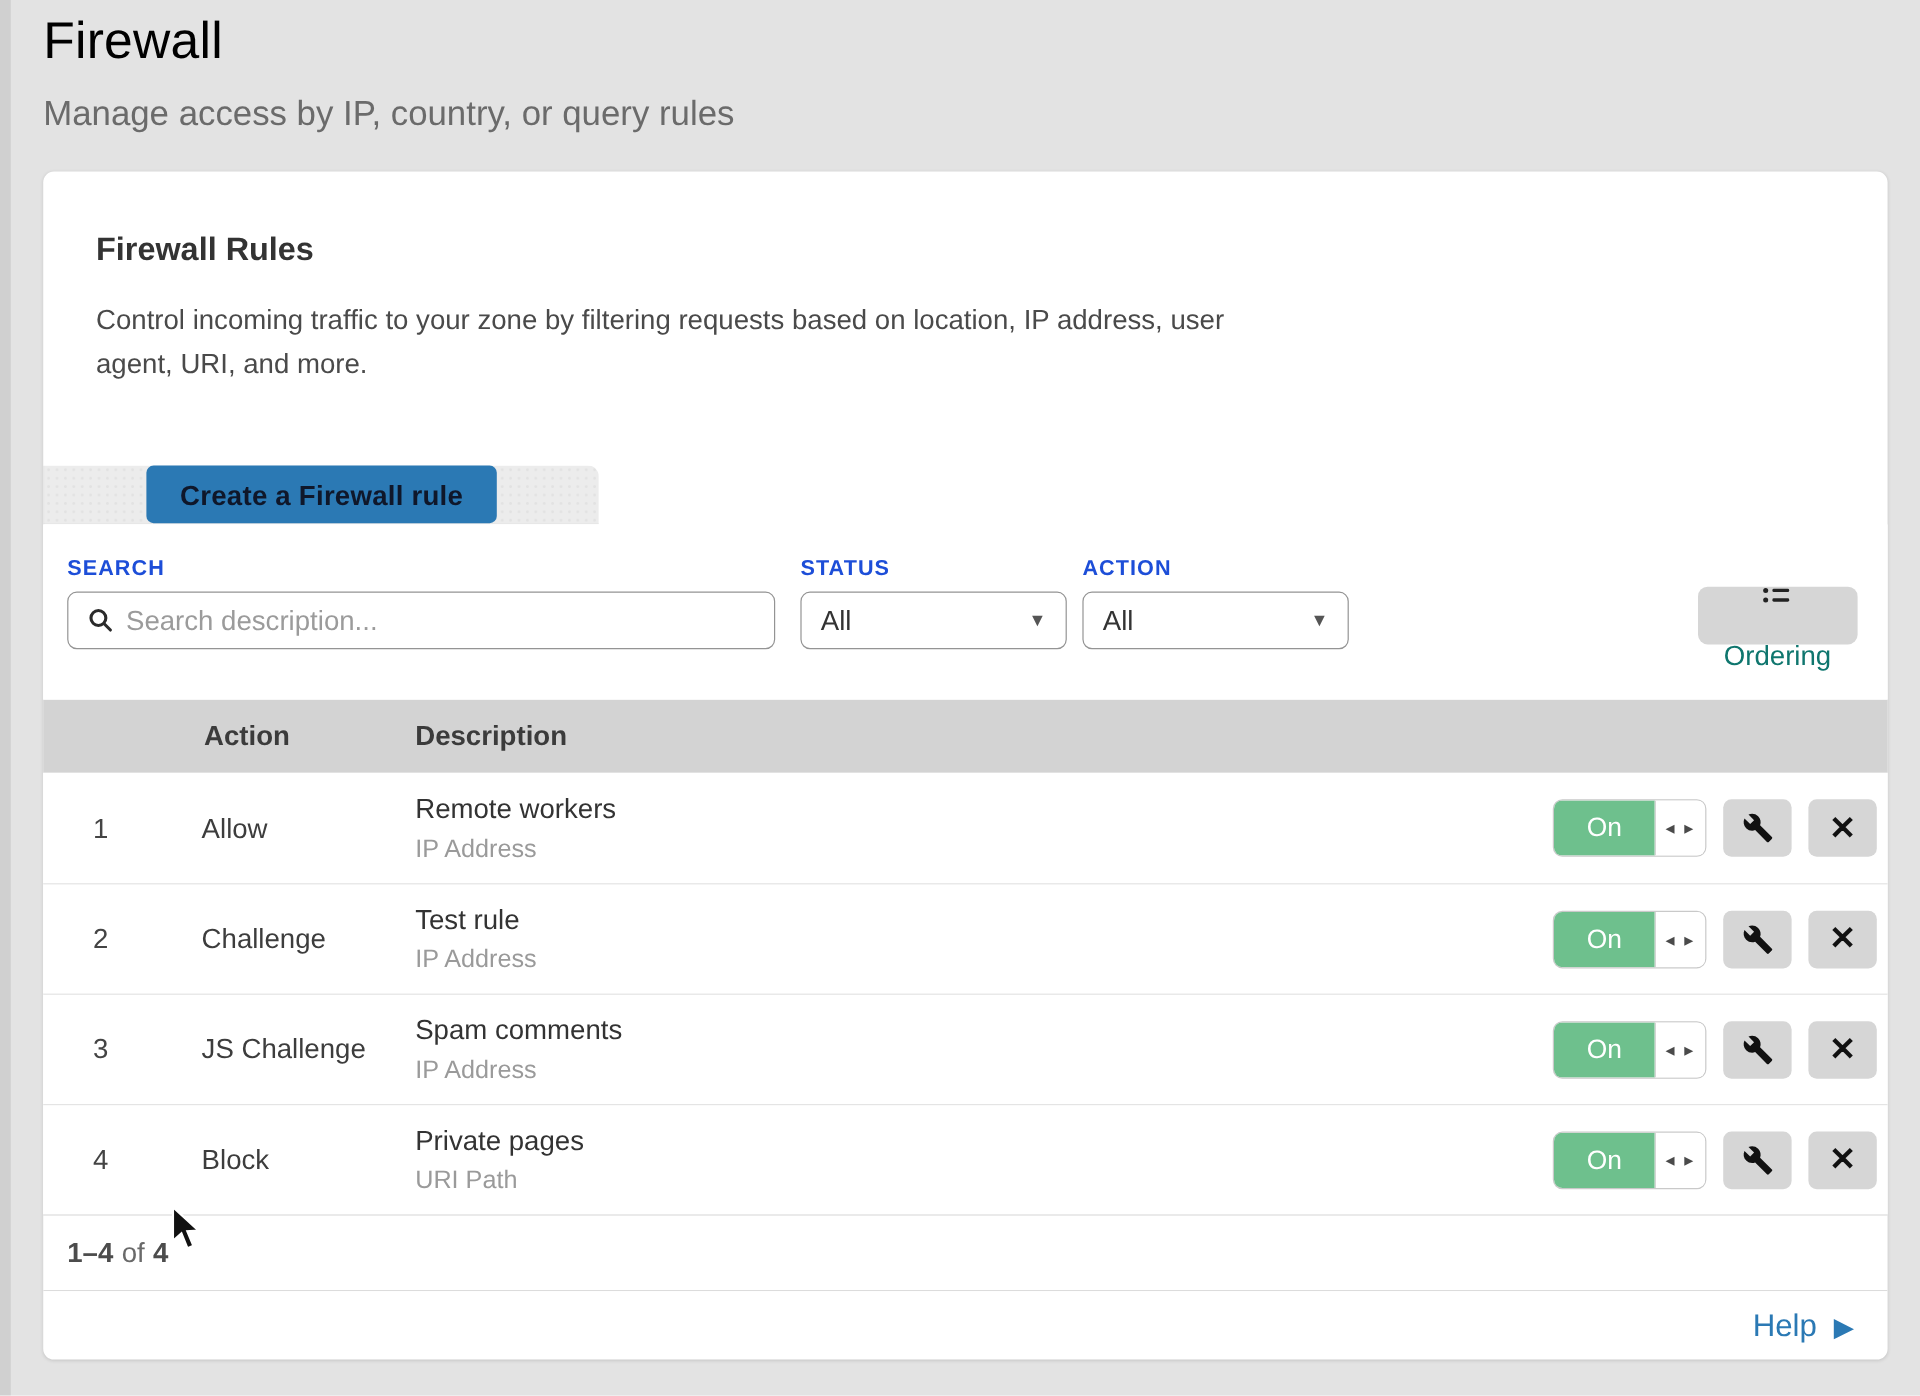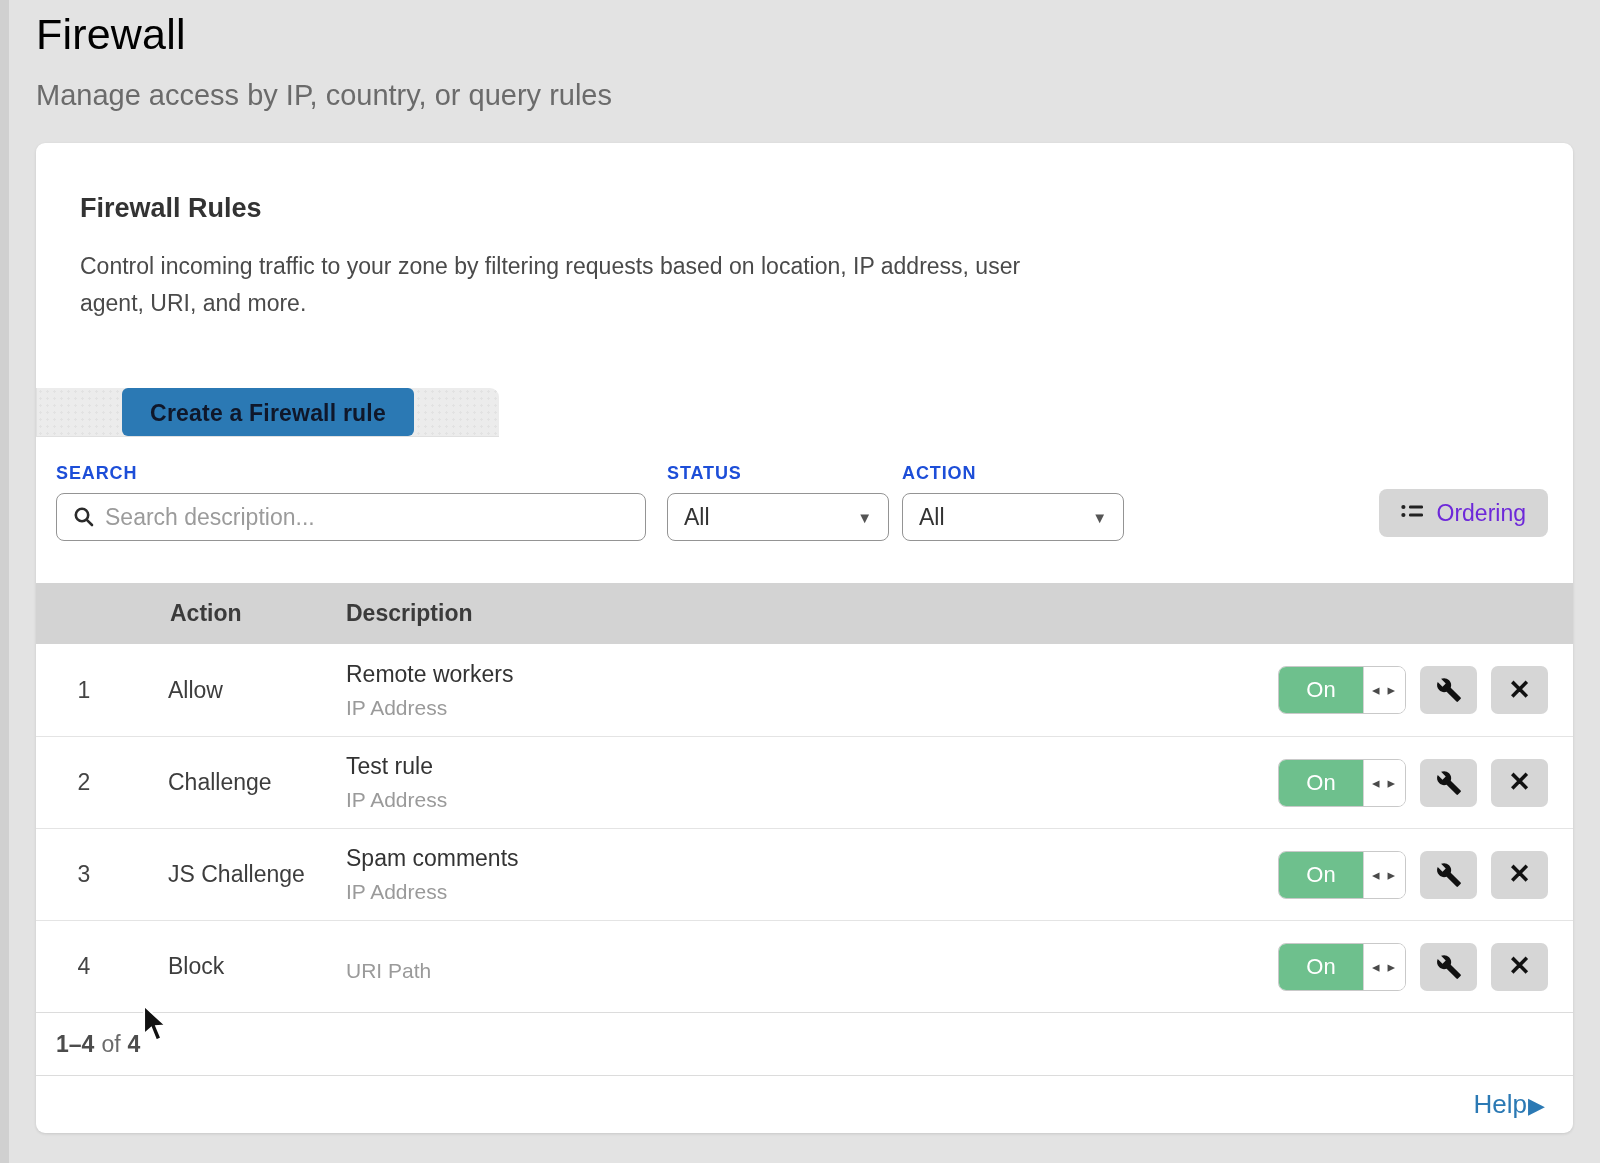--- a/index.html
+++ b/index.html
@@ -64,36 +64,36 @@
   .search-input::placeholder { color:#9b9b9b; }
   .select-box {
     height:48px; border:1px solid #949494; border-radius:8px; background:#fff;
     display:flex; align-items:center; justify-content:space-between;
     padding:0 16px; cursor:pointer; font-size:23px; color:#333;gap:23px;
   }
   .select-arrow { font-size:15px; color:#555; line-height:1; }
   .ordering-btn {
     position:absolute; right:25px; top:52px;
     height:48px; padding:0 22px; border:none; border-radius:8px; background:#d6d6d6;
-    font-family:inherit; font-size:23px; font-weight:500; color:#6d28d9;
-    display:flex; align-items:center; gap:12px; cursor:pointer;
+    font-family:inherit; font-size:23px; font-weight:500; color:#0f766e;
+    display:flex; align-items:center; gap:26px; cursor:pointer;flex-direction:column;
   }
 
   
   .grid-cols { display:grid; grid-template-columns:132px 178px 1fr auto; align-items:center; }
   .table-header { height:61px; background:#d3d3d3; font-weight:700; color:#3b3b3b; font-size:23px; flex:none; }
   .th-action { padding-left:2px; }
   .th-desc { }
   .trow { height:92px; border-top:1px solid #e4e4e4; background:#fff; }
   .trow:first-child { border-top:none; }
   .cell-num { text-align:center; font-size:23px; color:#444; padding-right:36px; }
   .cell-action { font-size:23px; color:#3d3d3d; }
   .cell-desc .desc-main { font-size:23px; color:#333; }
   .cell-desc .desc-sub { margin-top:8px; font-size:21px; color:#9a9a9a; }
-  .controls { display:flex; align-items:flex-end; gap:14px; padding-right:25px; }
+  .controls { display:flex; align-items:flex-end; gap:14px; padding-right:9px; }
   .toggle {
     width:128px; height:48px; border:1px solid #c9c9c9; border-radius:8px;
     display:flex; overflow:hidden; cursor:pointer; background:#fff;
   }
   .toggle-on {
     width:84px; background:#6ec08d; color:#fff; font-size:22px; font-weight:500;
     display:flex; align-items:center; justify-content:center;
   }
   .toggle-arrows {
     flex:1; display:flex; align-items:center; justify-content:center;
@@ -109,21 +109,21 @@
   .pagination-row {
     height:63px; border-top:1px solid #dcdcdc; display:flex; align-items:center;
     padding-left:20px; font-size:23px; color:#6a6a6a; flex:none;
   }
   .pagination-row b { color:#4c4c4c; font-weight:700; }
   .pagination-row .sep { margin:0 7px;text-align:right; }
   .help-row {
     flex:1; border-top:1px solid #dcdcdc; display:flex; align-items:center; justify-content:flex-end;
     padding-right:28px; border-bottom-left-radius:9px; border-bottom-right-radius:9px;
   }
-  .help-link { display:flex; align-items:center; gap:1px; color:#2b79b4; font-size:26px; font-weight:500;
+  .help-link { display:flex; align-items:center; gap:14px; color:#2b79b4; font-size:26px; font-weight:500;
     text-decoration:none; cursor:pointer; }
   .help-arrow { font-size:22px; line-height:1; padding-top:2px; }
 
   .mouse-cursor { position:absolute; left:142px; top:1005px; z-index:50; pointer-events:none; }
 </style>
 </head>
 <body>
 
 <div class="left-strip"></div>
 
@@ -268,20 +268,21 @@
       <button class="icon-btn">
         <span class="x-glyph">✕</span>
       </button>
     </div>
   </div>
 
   <div class="trow grid-cols">
     <div class="cell-num">4</div>
     <div class="cell-action">Block</div>
     <div class="cell-desc">
+      <div class="desc-main">Private pages</div>
       <div class="desc-sub">URI Path</div>
     </div>
     <div class="controls">
       <div class="toggle">
         <span class="toggle-on">On</span>
         <span class="toggle-arrows">◂ ▸</span>
       </div>
       <button class="icon-btn">
         <span style="display:flex;">
           <svg width="26" height="26" viewBox="0 0 24 24" fill="#111">

